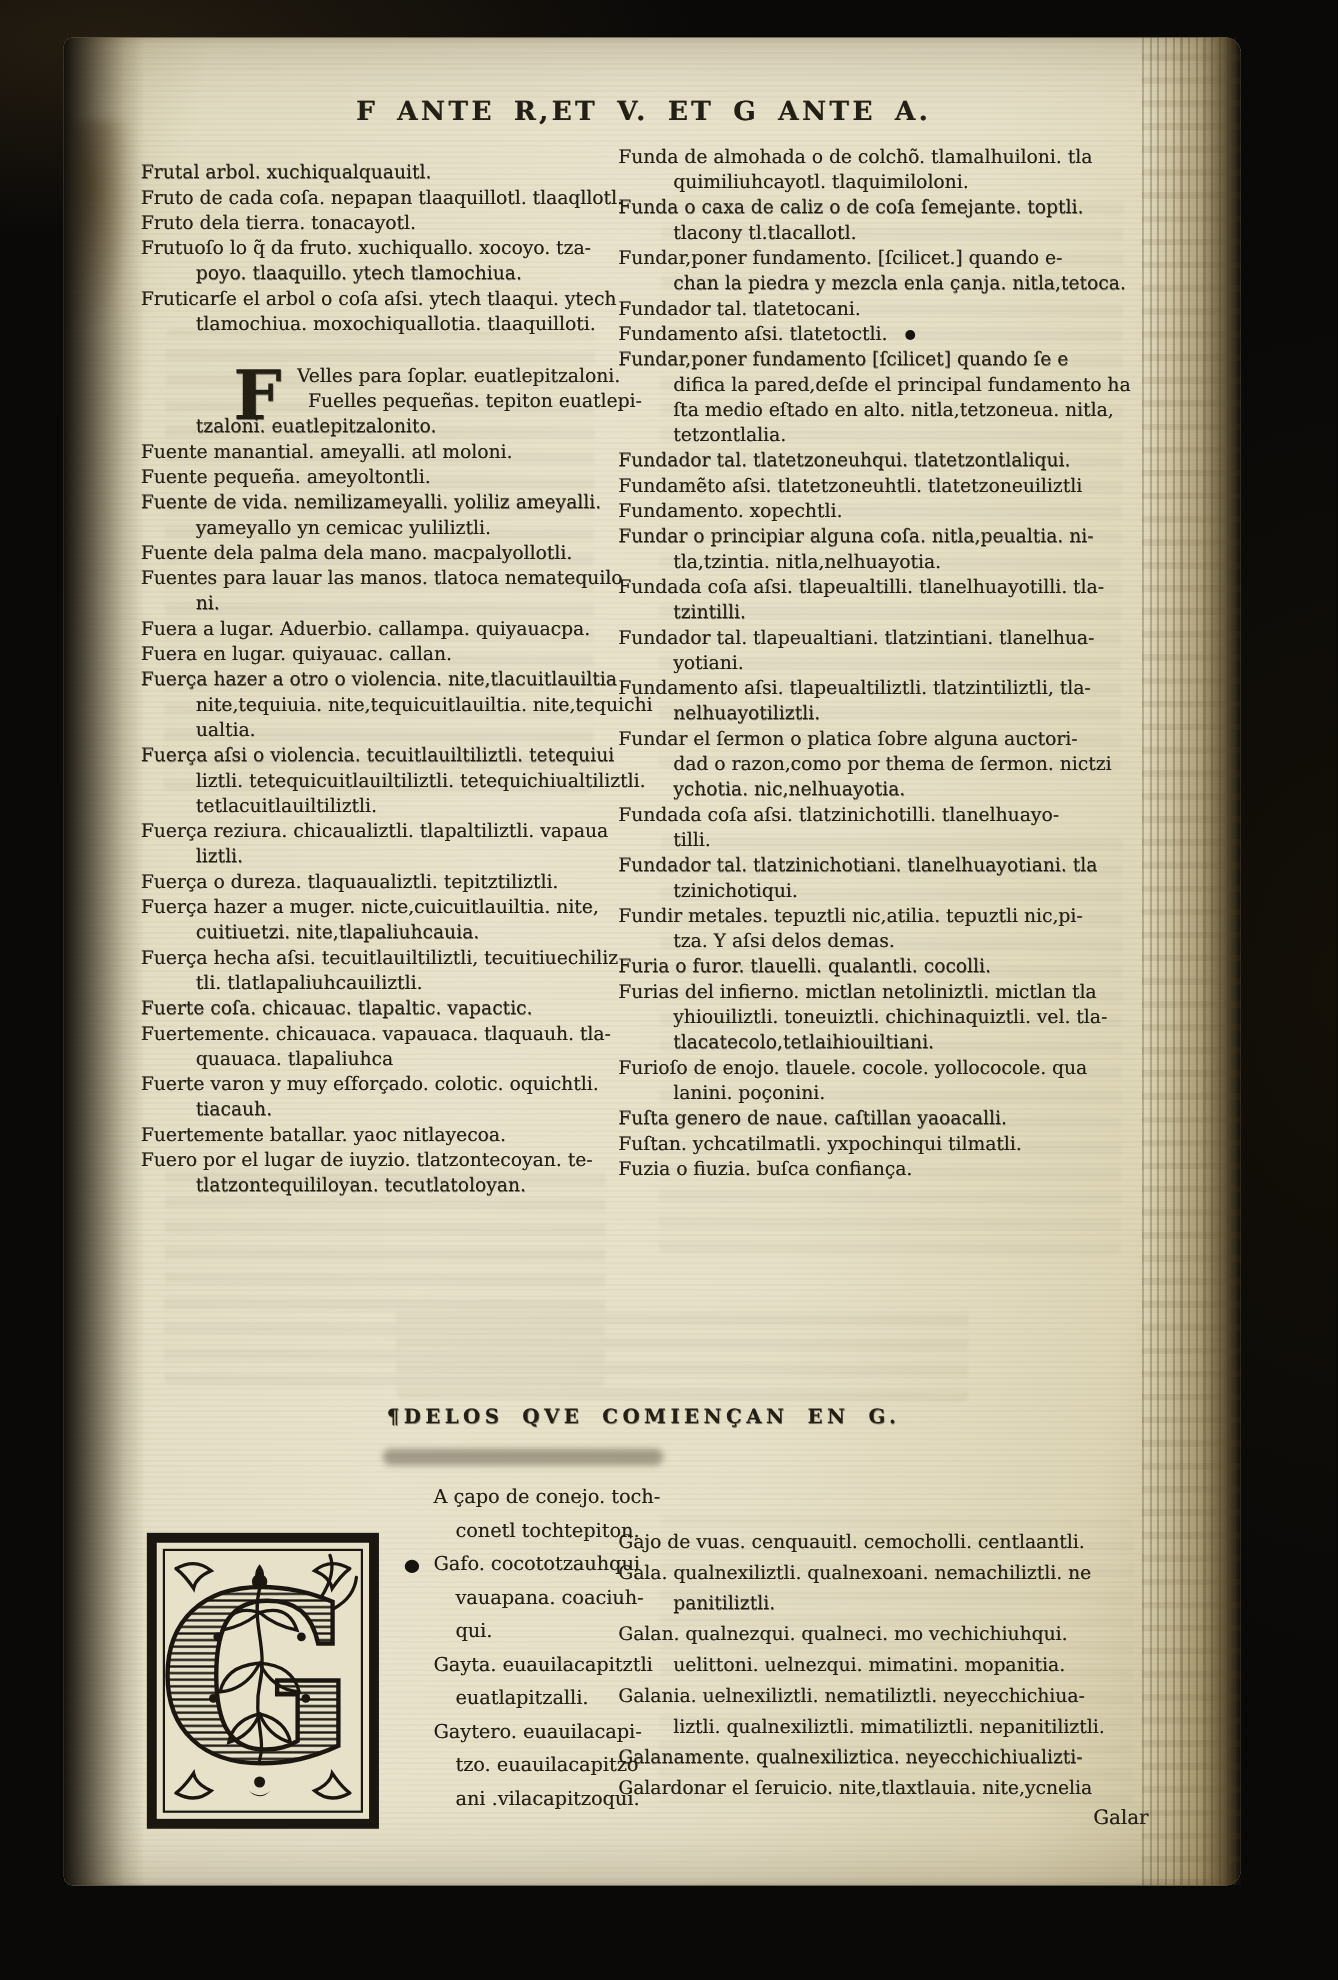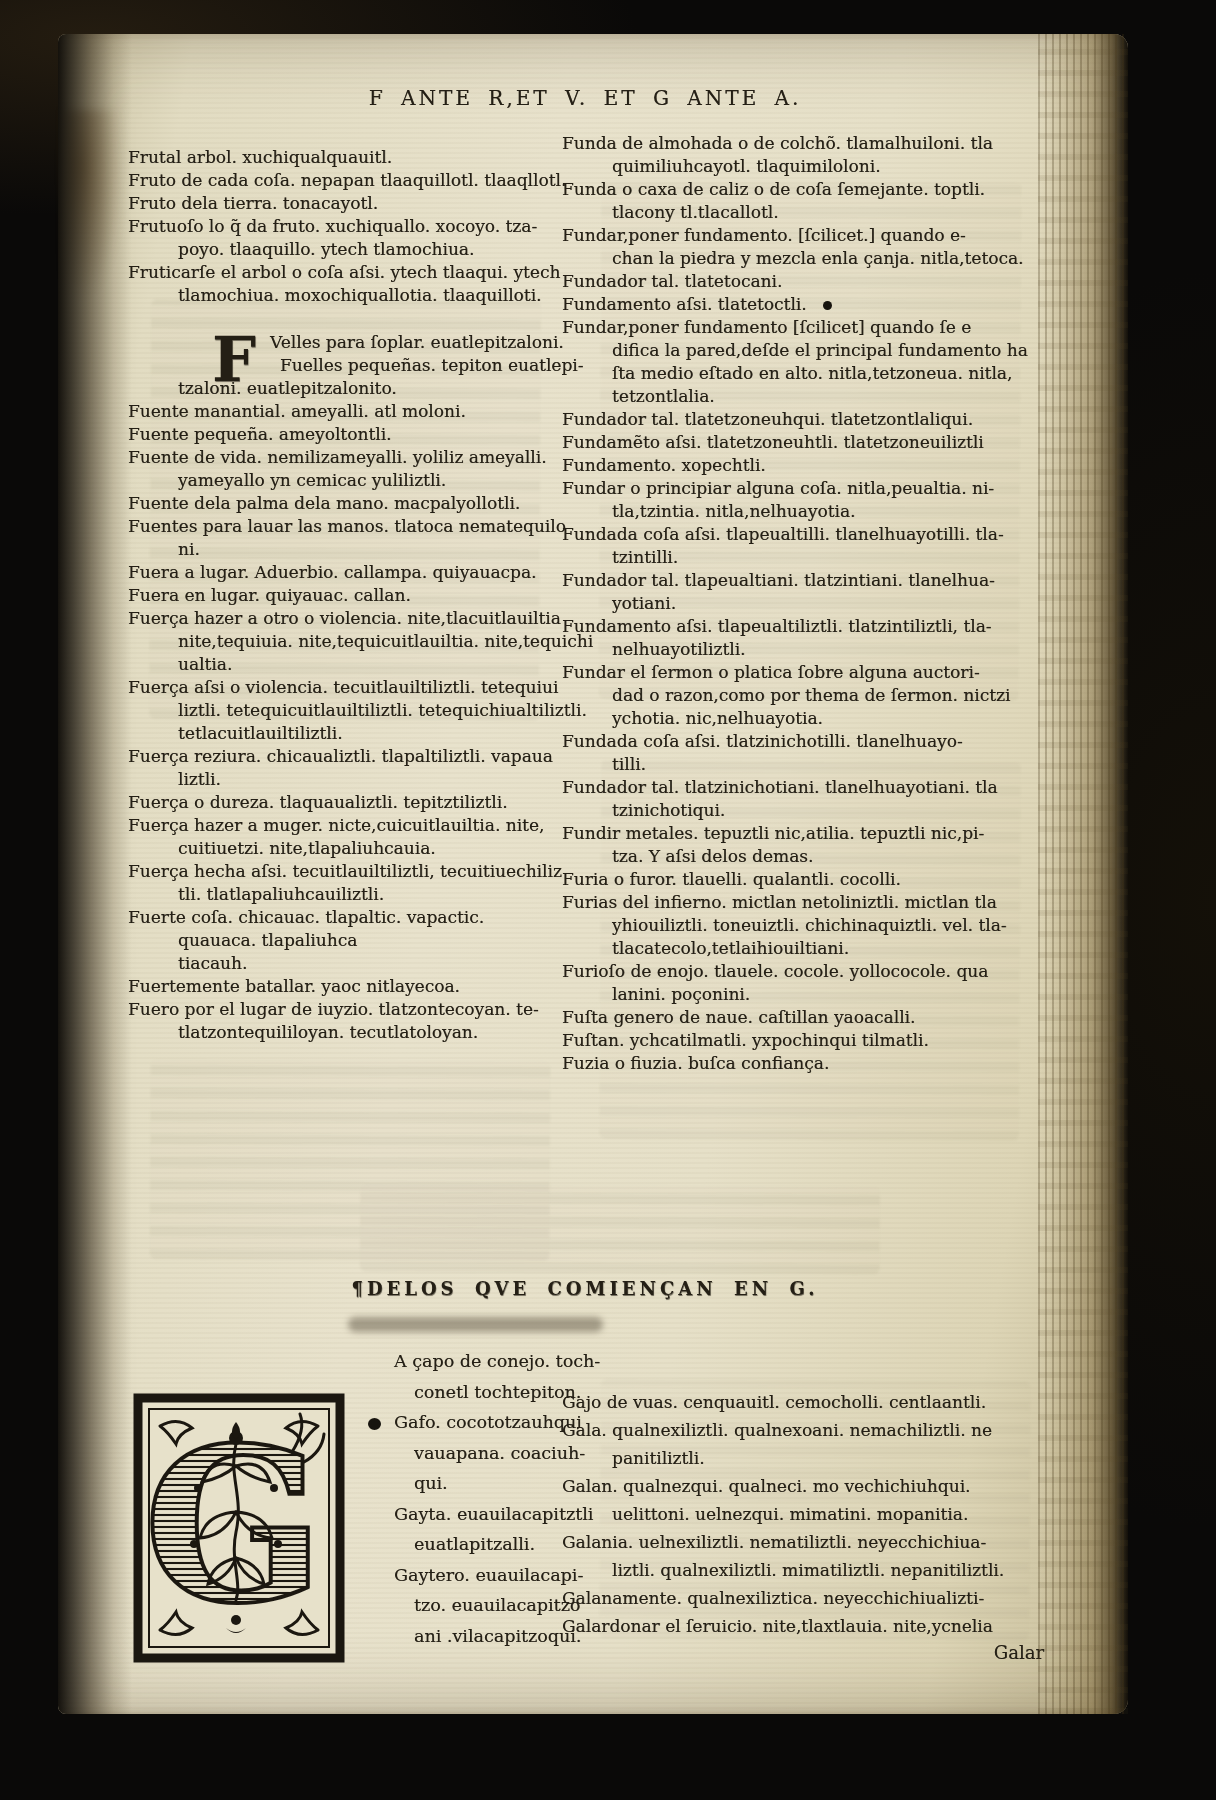--- a/index.html
+++ b/index.html
@@ -34,21 +34,21 @@
     pointer-events:none;
   }
   .fore-edge .striae{
     position:absolute;inset:0;
     background:repeating-linear-gradient(90deg, rgba(70,55,25,.28) 0 2px, transparent 2px 7px),
                repeating-linear-gradient(0deg, rgba(90,75,40,.10) 0 6px, transparent 6px 21px);
     filter:blur(.4px);
   }
   .running-header{
     position:absolute;left:130px;top:86px;width:910px;text-align:center;
-    font-size:20px;font-weight:normal;letter-spacing:3px;word-spacing:6px;
+    font-size:24px;font-weight:bold;letter-spacing:3px;word-spacing:6px;
     text-shadow:.4px .4px .6px rgba(36,31,21,.6);
   }
   .col{position:absolute;font-size:17px;line-height:23px;}
   .col-left{left:128px;top:146px;width:436px;}
   .col-right{left:562px;top:132px;width:482px;}
   .line{white-space:nowrap;text-shadow:.3px .3px .5px rgba(36,31,21,.55);}
   .cont{padding-left:50px;}
   .entry.has-dc{position:relative;margin-top:24px;}
   .dropcap{
     position:absolute;left:84px;top:0;font-size:62px;line-height:58px;font-weight:bold;
@@ -180,23 +180,25 @@
         <div class="line cont">cuitiuetzi. nite,tlapaliuhcauia.</div>
       </div>
       <div class="entry">
         <div class="line first">Fuerça hecha aſsi. tecuitlauiltiliztli, tecuitiuechiliz</div>
         <div class="line cont">tli. tlatlapaliuhcauiliztli.</div>
       </div>
       <div class="entry">
         <div class="line first">Fuerte coſa. chicauac. tlapaltic. vapactic.</div>
       </div>
       <div class="entry">
+        <div class="line first">Fuertemente. chicauaca. vapauaca. tlaquauh. tla-</div>
         <div class="line cont">quauaca. tlapaliuhca</div>
       </div>
       <div class="entry">
+        <div class="line first">Fuerte varon y muy eſforçado. colotic. oquichtli.</div>
         <div class="line cont">tiacauh.</div>
       </div>
       <div class="entry">
         <div class="line first">Fuertemente batallar. yaoc nitlayecoa.</div>
       </div>
       <div class="entry">
         <div class="line first">Fuero por el lugar de iuyzio. tlatzontecoyan. te-</div>
         <div class="line cont">tlatzontequililoyan. tecutlatoloyan.</div>
       </div>
     </div>

